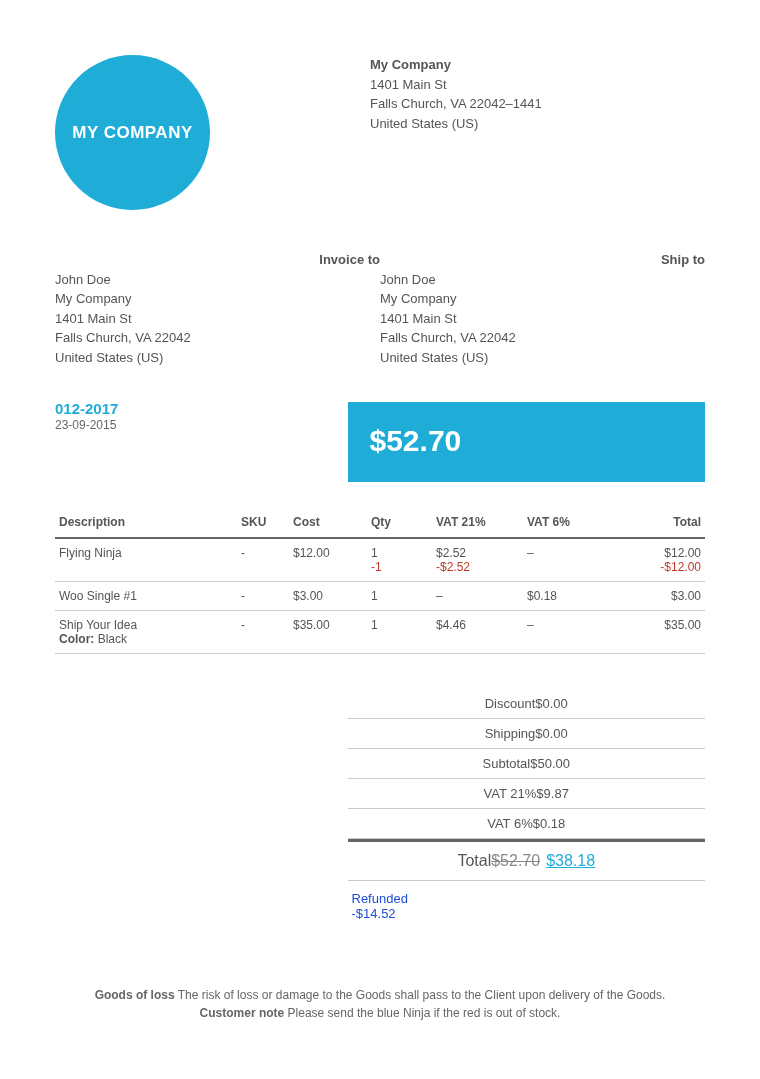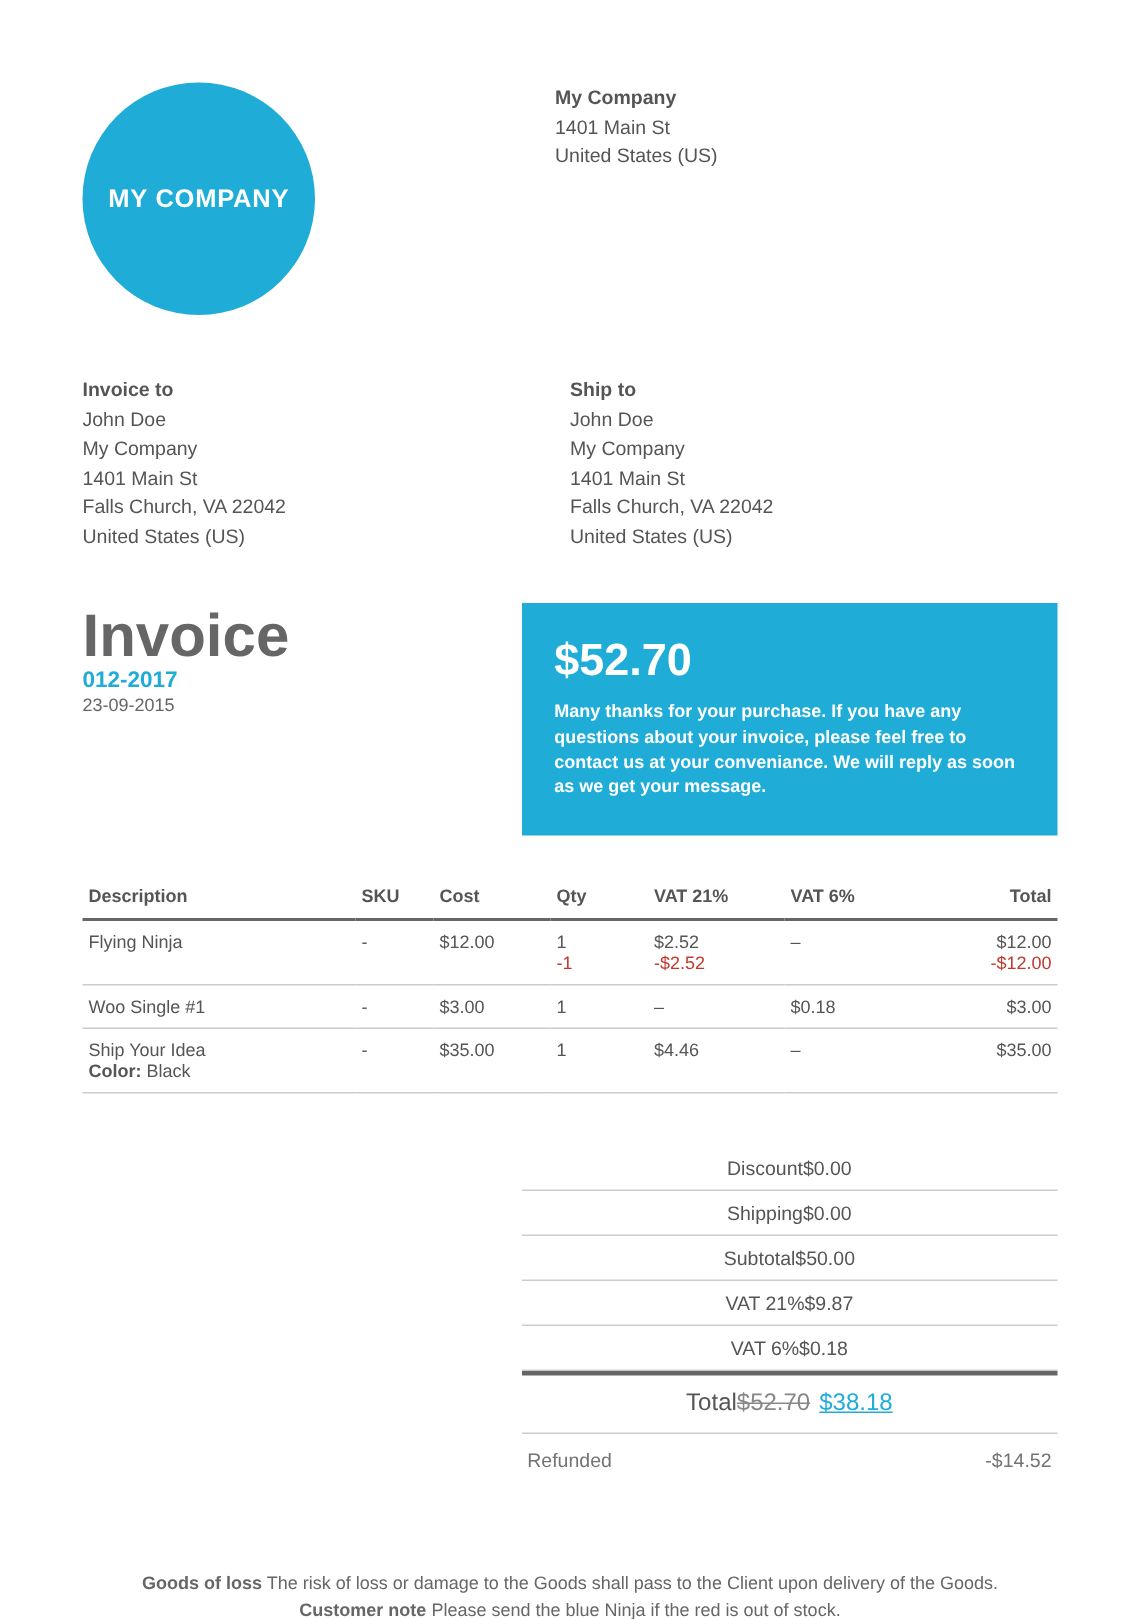--- a/index.html
+++ b/index.html
@@ -4,21 +4,21 @@
 <style>
   * { margin: 0; padding: 0; box-sizing: border-box; }
   body { font-family: Arial, Helvetica, sans-serif; width: 760px; background: #fff; color: #555; font-size: 13px; }
   .page { padding: 55px 55px 0 55px; }
   .header { display: flex; margin-bottom: 40px; }
   .logo-circle { width: 155px; height: 155px; border-radius: 50%; background: #1fadd8; display: flex; align-items: center; justify-content: center; color: #fff; font-weight: bold; font-size: 17px; letter-spacing: 0.5px; }
   .company-addr { margin-left: 160px; line-height: 1.5; }
   .company-addr .bold { font-weight: bold; }
   .addresses { display: flex; margin-bottom: 35px; }
   .addr-block { width: 50%; line-height: 1.5; }
-  .addr-block .label { font-weight: bold; }
+  .addr-block .label { font-weight: bold; text-align: right; }
   .invoice-row { display: flex; margin-bottom: 25px; }
   .invoice-left { width: 45%; }
   .invoice-title { font-size: 40px; font-weight: bold; color: #666; }
   .invoice-number { color: #1fadd8; font-weight: bold; font-size: 15px; margin-top: -2px; }
   .invoice-date { color: #666; font-size: 12px; margin-top: 1px; }
   .order-info { margin-top: 18px; color: #555; font-size: 13px; line-height: 1.4; }
   .amount-box { background: #1fadd8; color: #fff; padding: 22px 22px 24px 22px; width: 55%; margin-right: -55px; }
   .amount { font-size: 30px; font-weight: bold; }
   .thank-msg { font-size: 12px; margin-top: 8px; line-height: 1.4; font-weight: bold; }
   table.items { width: 100%; border-collapse: collapse; margin-top: 10px; }
@@ -26,35 +26,36 @@
   table.items th.r, table.items td.r { text-align: right; }
   table.items td { padding: 7px 4px; border-bottom: 1px solid #ccc; vertical-align: top; font-size: 12px; color: #555; }
   .refund-line { color: #c0392b; font-size: 12px; }
   .meta-line { font-size: 12px; }
   .meta-line b { font-weight: bold; }
   .totals { width: 55%; margin-left: 45%; margin-top: 35px; }
   .totals-row { display: flex; justify-content: center; padding: 7px 4px; border-bottom: 1px solid #ccc; font-size: 13px; color: #555; }
   .totals-row.grand { border-top: 3px solid #666; border-bottom: 1px solid #ccc; padding: 10px 4px; font-size: 16px; }
   .strike { text-decoration: line-through; color: #888; margin-right: 6px; }
   .new-total { color: #1fadd8; text-decoration: underline; }
-  .refunded-row { display: flex; justify-content: space-between; padding: 10px 4px; color: #737373; font-size: 13px; }
+  .refunded-row { display: flex; justify-content: space-between; padding: 10px 4px; color: #1d4ed8; font-size: 13px; flex-direction: column; }
   .notes { text-align: center; margin-top: 55px; font-size: 12px; color: #666; line-height: 1.5; }
   .notes b { font-weight: bold; }
 </style>
 </head>
 <body>
 
 <div class="page">
   <div class="header">
     <div class="logo-circle">
       <span>MY COMPANY</span>
     </div>
     <div class="company-addr">
       <div class="bold">My Company</div>
       <div>1401 Main St</div>
+      <div>Falls Church, VA 22042–1441</div>
       <div>United States (US)</div>
     </div>
   </div>
 
   <div class="addresses">
     <div class="addr-block">
       <div class="label">Invoice to</div>
       <div>John Doe</div>
       <div>My Company</div>
       <div>1401 Main St</div>
@@ -66,29 +67,27 @@
       <div>John Doe</div>
       <div>My Company</div>
       <div>1401 Main St</div>
       <div>Falls Church, VA 22042</div>
       <div>United States (US)</div>
     </div>
   </div>
 
   <div class="invoice-row">
     <div class="invoice-left">
-      <div class="invoice-title">Invoice</div>
       <div class="invoice-number">012-2017</div>
       <div class="invoice-date">23-09-2015</div>
       <div class="order-info">
       </div>
     </div>
     <div class="amount-box">
       <div class="amount">$52.70</div>
-      <div class="thank-msg">Many thanks for your purchase. If you have any questions about your invoice, please feel free to contact us at your conveniance. We will reply as soon as we get your message.</div>
     </div>
   </div>
 
   <table class="items">
     <thead>
       <tr>
         <th style="width:28%">Description</th>
         <th style="width:8%">SKU</th>
         <th style="width:12%">Cost</th>
         <th style="width:10%">Qty</th>

